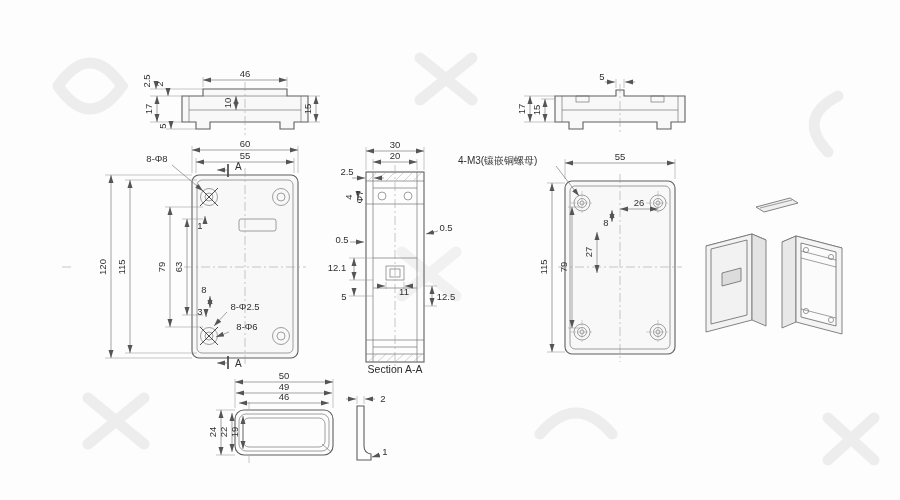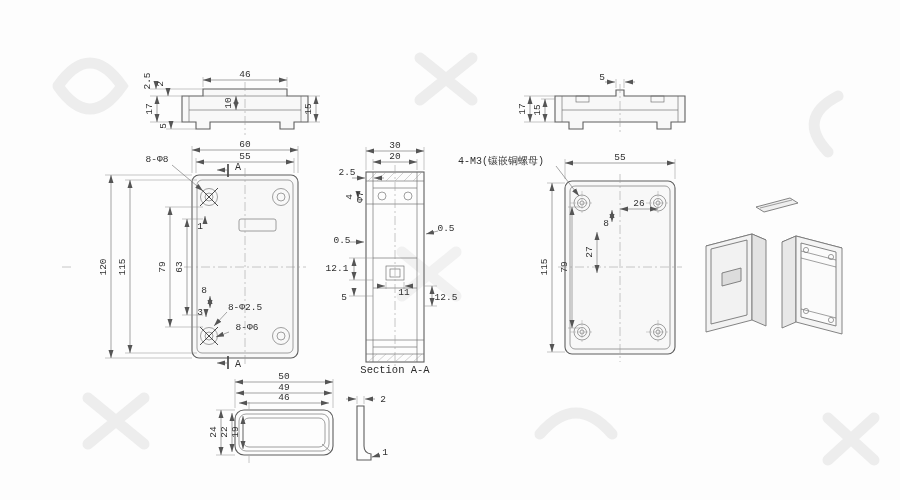--- a/index.html
+++ b/index.html
@@ -1,17 +1,17 @@
 <!DOCTYPE html>
 <html><head>
 <meta charset="utf-8">
 <style>
   html,body{margin:0;padding:0;background:#ffffff}
   .stage{width:900px;height:500px;position:relative;background:#84cc16;overflow:hidden;
-         font-family:Liberation Mono, monospace}
+         font-family:Liberation Sans, sans-serif}
   svg{display:block}
   .part{fill:none;stroke:#5f5f5f;stroke-width:1.1}
   .pf{fill:#f8f8f8}
   .thin{fill:none;stroke:#6e6e6e;stroke-width:0.65}
   .dim{stroke:#6a6a6a;stroke-width:0.6;fill:none}
   .ext{stroke:#8f8f8f;stroke-width:0.5}
   .cl{stroke:#9a9a9a;stroke-width:0.55;fill:none;stroke-dasharray:9 3 2 3}
   .clt{stroke:#a5a5a5;stroke-width:0.5;fill:none;stroke-dasharray:6 2 2 2}
   .dt{font-size:9.5px;fill:#303030}
   .lbl{font-size:10px;fill:#303030}

